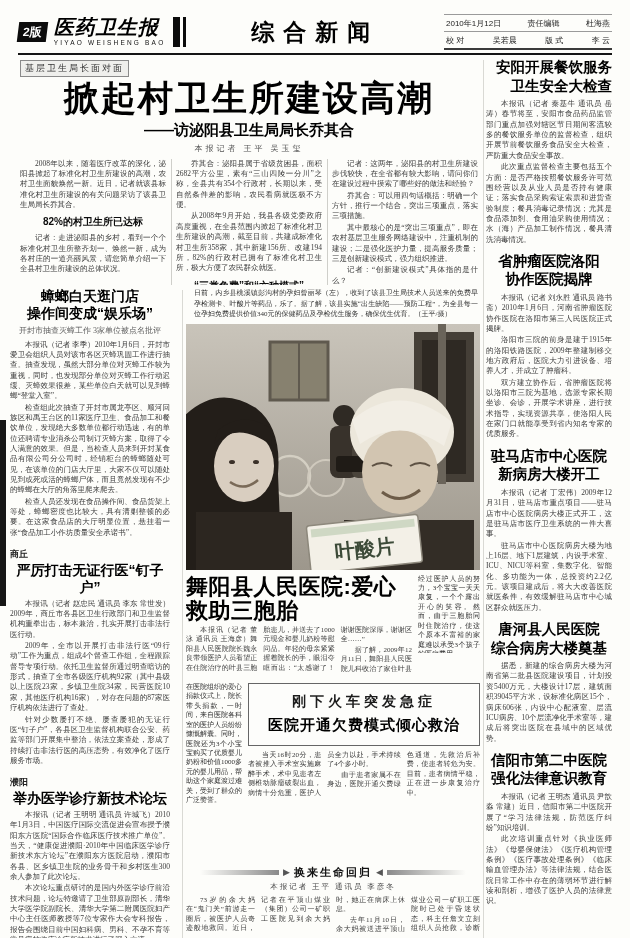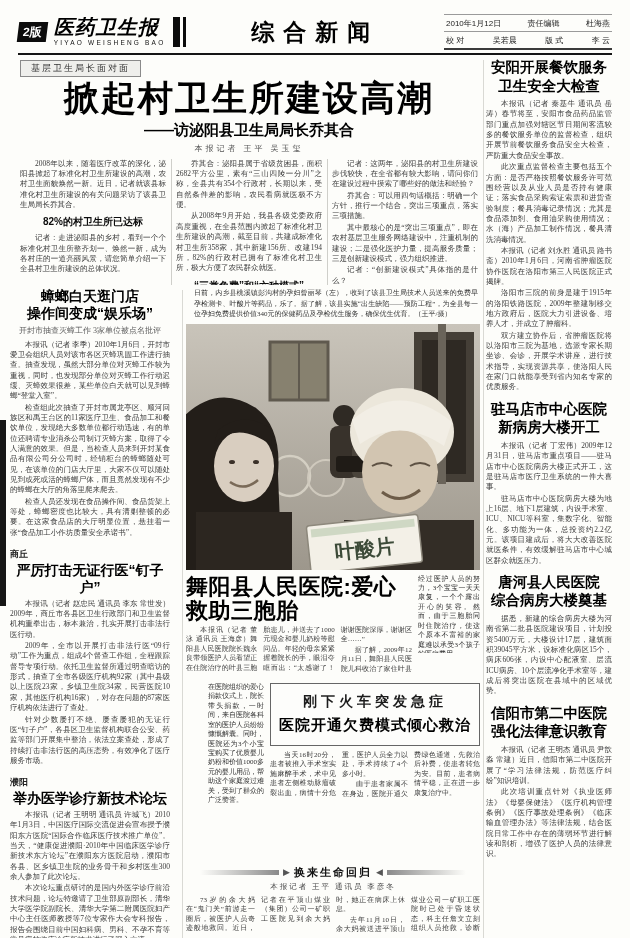--- a/index.html
+++ b/index.html
@@ -26,21 +26,21 @@
 
   
   .para{margin:0 0 1px 0;text-indent:2em;text-align:justify;}
   .body-txt{font-size:7.5px;line-height:1.38;color:#3b3b3b;}
   .inline-head{text-align:center;font-weight:bold;font-size:10px;margin:5px 0 4px;color:#0d0d0d;
                font-family:"Liberation Sans",sans-serif;text-indent:0;}
 
   
   #main-art{position:absolute;left:20px;top:57px;width:458px;height:228px;overflow:hidden;}
   .kicker-tag{display:inline-block;border:1px solid #8a8a8a;background:#efefec;color:#333;
-              font-size:9px;letter-spacing:2px;padding:1px 10px;font-family:"Liberation Sans",sans-serif;}
+              font-size:9px;letter-spacing:2px;padding:1px 4px;font-family:"Liberation Sans",sans-serif;}
   .main-h{margin:3px 0 0;text-align:center;font-size:35px;font-weight:900;letter-spacing:2px;
           line-height:1.05;color:#000;font-family:"Liberation Sans",sans-serif;}
   .main-sub{text-align:center;font-size:15px;font-weight:bold;margin-top:4px;color:#000;
             font-family:"Liberation Sans",sans-serif;}
   .main-by{text-align:center;font-size:8px;letter-spacing:3px;color:#555;margin:3px 0 5px;}
   .main-body{column-count:3;column-gap:10px;column-rule:1px solid #cfcfca;height:134px;overflow:hidden;}
 
   
   #left-col{position:absolute;left:10px;top:288px;width:160px;height:650px;overflow:hidden;}
   .l-h{font-size:14px;font-weight:900;text-align:center;line-height:1.2;margin:0;color:#000;
@@ -53,42 +53,42 @@
   #center-col{position:absolute;left:186px;top:288px;width:294px;height:650px;overflow:hidden;}
   .cap{font-size:7px;line-height:1.5;text-align:justify;color:#333;padding:0 2px 3px 8px;}
   .photo-frame{width:294px;height:246px;overflow:hidden;background:#b9b4aa;margin:1px 0 5px;}
   .wy-grid{display:flex;gap:6px;}
   .wy-left{flex:1;min-width:0;}
   .wy-h{font-size:22px;font-weight:900;margin:0 0 3px;color:#000;letter-spacing:0.5px;
         font-family:"Liberation Sans",sans-serif;line-height:1.1;}
   .wy-body{column-count:3;column-gap:6px;height:52px;overflow:hidden;font-size:7px;line-height:1.35;}
   .wy-side{width:62px;height:78px;overflow:hidden;font-size:7px;line-height:1.35;text-align:justify;}
   .box-row{display:flex;gap:6px;margin-top:5px;}
-  .narrow-col{width:56px;height:176px;overflow:hidden;font-size:7px;line-height:1.35;text-align:justify;margin-left:22px;}
+  .narrow-col{width:56px;height:176px;overflow:hidden;font-size:7px;line-height:1.35;text-align:justify;}
   .box-area{flex:1;min-width:0;}
   .hl-box{border:1px solid #666;padding:9px 6px 10px;text-align:center;background:#fdfdfb;}
   .hl-box-l1{font-size:14px;letter-spacing:4px;color:#1c1c1c;font-weight:600;font-family:"Liberation Sans",sans-serif;}
   .hl-box-l2{font-size:15px;font-weight:900;letter-spacing:1px;color:#000;margin-top:5px;
              font-family:"Liberation Sans",sans-serif;}
   .box-body{column-count:3;column-gap:6px;font-size:7px;line-height:1.35;height:78px;overflow:hidden;margin-top:5px;}
   .fs-wrap{margin-top:6px;text-align:center;}
   .fs-h{font-size:19px;font-weight:900;letter-spacing:1px;margin:0;color:#000;font-family:"Liberation Sans",sans-serif;}
   .fs-subrow{display:flex;align-items:center;gap:4px;margin:3px 14px 1px;}
   .fs-bar-l{flex:1;height:5px;background:linear-gradient(to right,#fdfdfa,#8a8a8a);}
   .fs-bar-r{flex:1;height:5px;background:linear-gradient(to left,#fdfdfa,#8a8a8a);}
   .fs-arrow{color:#555;font-size:9px;line-height:1;}
   .fs-sub{font-size:11px;font-weight:bold;letter-spacing:2px;color:#111;font-family:"Liberation Sans",sans-serif;}
   .fs-by{font-size:7.5px;letter-spacing:2px;color:#4a4a4a;margin:2px 0 4px;}
   .fs-body{column-count:4;column-gap:6px;font-size:7px;line-height:1.35;height:42px;overflow:hidden;text-align:justify;}
 
   
   #sidebar{position:absolute;left:486px;top:58px;width:126px;height:880px;overflow:hidden;}
   .sb-h{font-size:14.5px;font-weight:900;text-align:center;line-height:1.28;margin:7px 0 4px;color:#000;
         font-family:"Liberation Sans",sans-serif;}
-  .sb-h:first-child{margin-top:0;}
+  .sb-h:first-child{margin-top:0;text-align:right;}
 
   
   .vline{position:absolute;width:1px;background:#d9d9d4;}
   #vline1{left:182px;top:290px;height:648px;}
   #vline2{left:483px;top:60px;height:878px;}
   #fold-bar{position:absolute;left:0;top:420px;width:6px;height:186px;background:#161616;}
 </style>
 </head>
 <body>
 
@@ -270,20 +270,24 @@
   <div id="sidebar">
     <h3 class="sb-h">
       <span>安阳开展餐饮服务</span><br>
       <span>卫生安全大检查</span>
     </h3>
     <div class="body-txt">
         <p class="para">本报讯（记者 秦基牛 通讯员 岳涛）春节将至，安阳市食品药品监管部门重点加强对辖区节日期间客流较多的餐饮服务单位的监督检查，组织开展节前餐饮服务食品安全大检查，严防重大食品安全事故。</p>
         <p class="para">此次重点监督检查主要包括五个方面：是否严格按照餐饮服务许可范围经营以及从业人员是否持有健康证；落实食品采购索证索票和进货查验制度；餐具消毒记录情况；尤其是食品添加剂、食用油采购使用情况；水（海）产品加工制作情况，餐具清洗消毒情况。</p>
       </div>
 
+    <h3 class="sb-h">
+      <span>省肿瘤医院洛阳</span><br>
+      <span>协作医院揭牌</span>
+    </h3>
     <div class="body-txt">
         <p class="para">本报讯（记者 刘永胜 通讯员 路书斋）2010年1月6日，河南省肿瘤医院协作医院在洛阳市第三人民医院正式揭牌。</p>
         <p class="para">洛阳市三院的前身是建于1915年的洛阳铁路医院，2009年整建制移交地方政府后，医院大力引进设备、培养人才，并成立了肿瘤科。</p>
         <p class="para">双方建立协作后，省肿瘤医院将以洛阳市三院为基地，选派专家长期坐诊、会诊，开展学术讲座，进行技术指导，实现资源共享，使洛阳人民在家门口就能享受到省内知名专家的优质服务。</p>
       </div>
 
     <h3 class="sb-h">
       <span>驻马店市中心医院</span><br>
       <span>新病房大楼开工</span>
     </h3>

